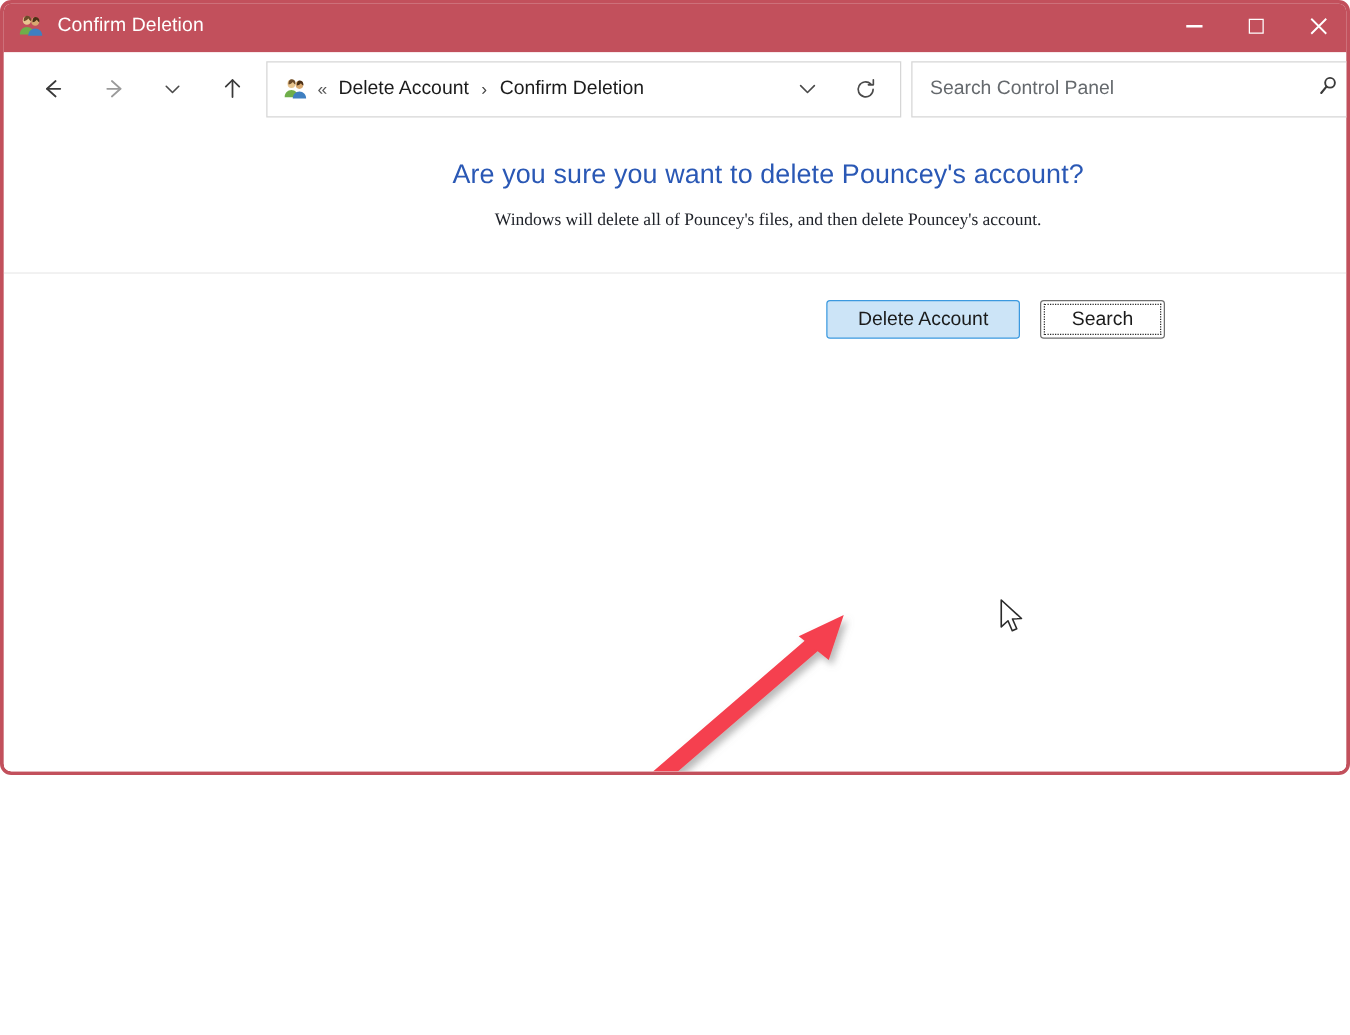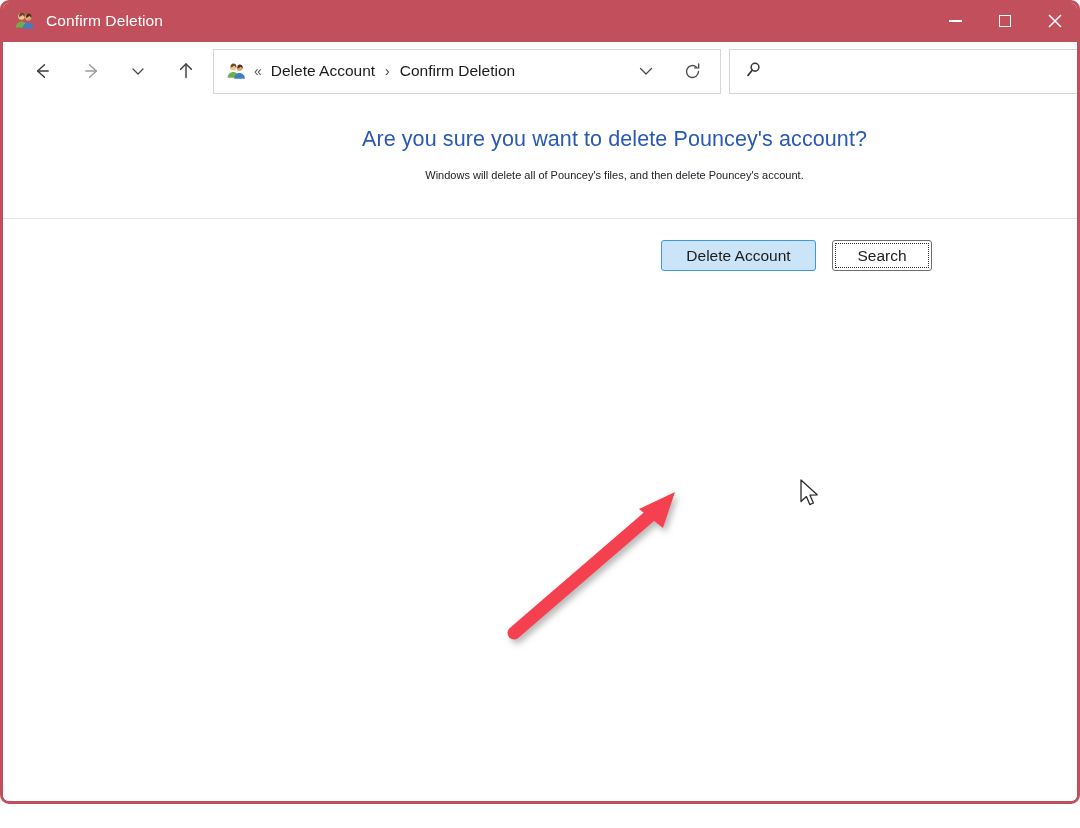--- a/index.html
+++ b/index.html
@@ -12,21 +12,21 @@
     height: 828px;
     font-family: "Liberation Sans", sans-serif;
     overflow: hidden;
   }
 
   
   .window {
     position: absolute;
     left: 0; top: 0;
     width: 1080px;
-    height: 804px;
+    height: 620px;
     box-sizing: border-box;
     background: #ffffff;
     border: 3px solid #c2505c;
     border-radius: 9px 9px 9px 9px;
     overflow: hidden;
   }
 
   
   .titlebar {
     position: absolute;
@@ -193,23 +193,24 @@
     text-align: center;
   }
   .page-title {
     font-size: 21.5px;
     color: #2a58b5;
     margin: 0;
     font-weight: normal;
     letter-spacing: .1px;
   }
   .page-sub {
-    font-size: 11px;
+    font-size: 14px;
     color: #20232a;
     margin: 17px 0 12px 0;
+    font-family: Liberation Serif, serif;
   }
   .divider {
     height: 1px;
     background: #e6e6e6;
     width: 100%;
   }
 
   
   .cmd-area {
     position: relative;
@@ -354,20 +355,21 @@
         </span>
         <span class="addr-btn" style="margin-left:10px;margin-right:4px">
           <svg width="19" height="19" viewBox="0 0 20 20">
             <path d="M16.3 10a6.3 6.3 0 1 1-2.0-4.6" stroke="#4a4a4a" stroke-width="1.4" fill="none" stroke-linecap="round"></path>
             <path d="M16.5 1.9 L16.5 6.2 L12.3 6.2" stroke="#4a4a4a" stroke-width="1.4" fill="none" stroke-linecap="round" stroke-linejoin="round"></path>
           </svg>
         </span>
       </div>
 
       <div class="searchbox">
+        <input class="search-input" type="text" placeholder="Search Control Panel" style="">
         <span>
           <svg width="19" height="19" viewBox="0 0 20 20">
             <circle cx="11.6" cy="7.6" r="4.1" stroke="#3a3a3a" stroke-width="1.6" fill="none"></circle>
             <path d="M8.6 10.8 L4.2 16.2" stroke="#3a3a3a" stroke-width="1.8" fill="none" stroke-linecap="round"></path>
           </svg>
         </span>
       </div>
     </div>
 
     <div class="page">

